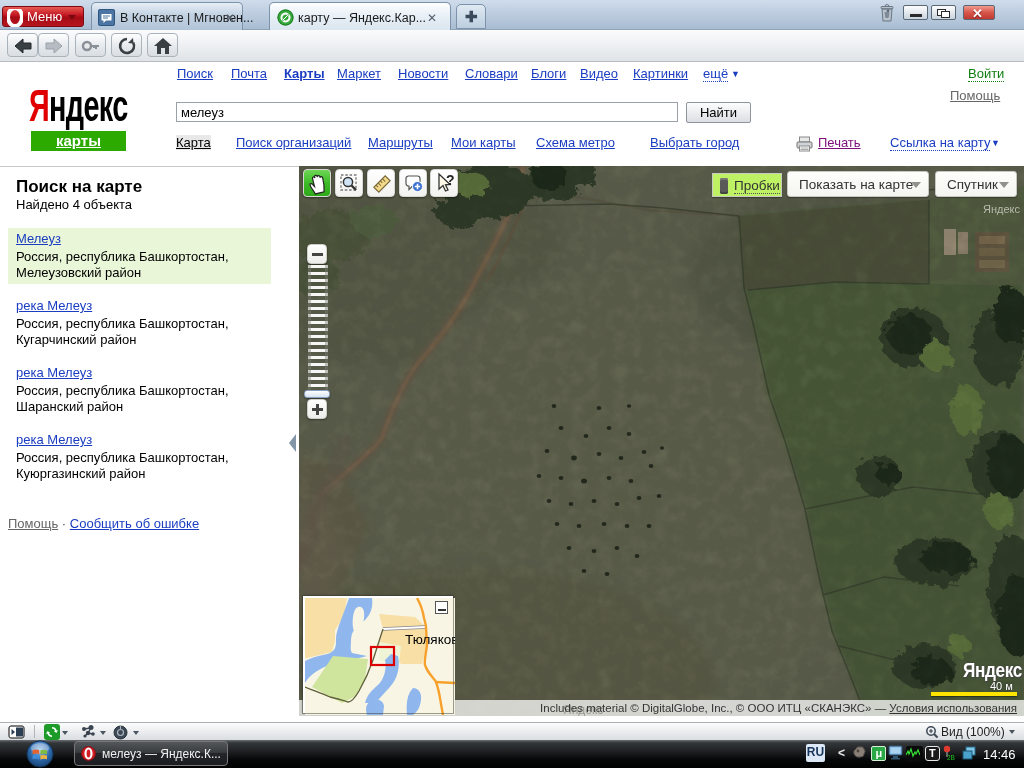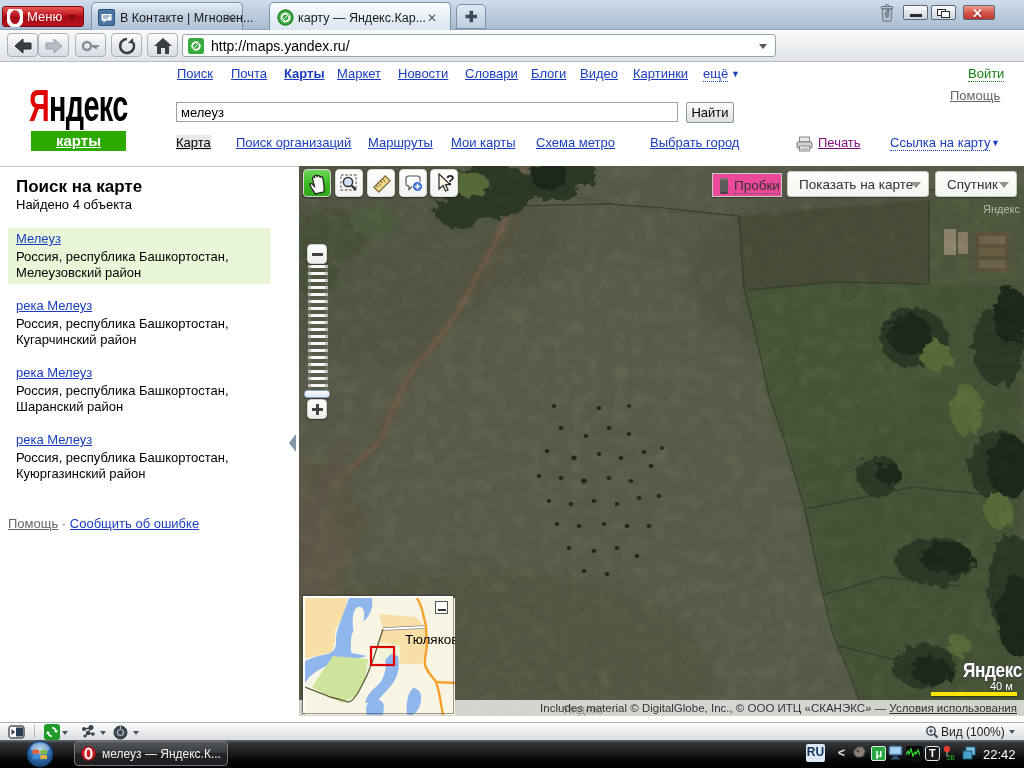--- a/index.html
+++ b/index.html
@@ -23,31 +23,31 @@
 .tbtn{position:absolute;top:3px;height:24px;border:1px solid #aab2ba;border-radius:4px;background:linear-gradient(#fefefe,#e4e8ec 60%,#d9dee3)}
 #urlbox{position:absolute;left:182px;top:4px;width:594px;height:23px;background:#fff;border:1px solid #98a2ac;border-radius:3px;font-size:14px}
 #searchbox{position:absolute;left:785px;top:4px;width:233px;height:23px;background:#fff;border:1px solid #98a2ac;border-radius:3px;font-size:13px;color:#9aa0a6}
 
 #page{position:absolute;left:0;top:62px;width:1024px;height:660px;background:#fff}
 a{color:#1a3dc1;text-decoration:underline}
 #topnav{position:absolute;left:0;top:4px;width:1024px;font-size:13px}
 #topnav a,#topnav span,#subnav a,#subnav span{white-space:nowrap}
 #hdrsearch{position:absolute;left:176px;top:40px}
 #hdrsearch input{width:502px;height:20px;border:1px solid #9aa0a6;font-size:13px;padding:2px 4px;font-family:"Liberation Sans",sans-serif}
-#findbtn{position:absolute;left:686px;top:40px;width:48px;height:21px;background:linear-gradient(#fdfdfd,#dcdfe3);border:1px solid #8d949c;border-radius:2px;font-size:13px;text-align:center;line-height:19px}
+#findbtn{position:absolute;left:686px;top:40px;width:65px;height:21px;background:linear-gradient(#fdfdfd,#dcdfe3);border:1px solid #8d949c;border-radius:2px;font-size:13px;text-align:center;line-height:19px}
 #subnav{position:absolute;left:0px;top:73px;font-size:13px}
 
 #sidebar{position:absolute;left:0;top:104px;width:299px;height:556px;background:#fff;border-top:1px solid #c8c8c8}
 .res{position:absolute;left:16px;font-size:13px;line-height:16.5px;color:#000}
 .res a{display:inline-block;margin-bottom:1px}
 
 #map{position:absolute;left:299px;top:104px;width:725px;height:550px;overflow:hidden}
 
 #map .mbtn{position:absolute;width:28px;height:28px;border-radius:4px;background:linear-gradient(#ffffff,#f2f2f0);box-shadow:0 1px 2px rgba(0,0,0,0.45);border:1px solid #d8d8d4}
-#probki{position:absolute;left:413px;top:7px;height:24px;padding:0 1px 0 21px;background:#ec4899;border:1px solid #c9c9c4;border-radius:0;font-size:13.5px;line-height:23px;color:#333;box-shadow:0 1px 1px rgba(0,0,0,0.3)}
+#probki{position:absolute;left:413px;top:7px;height:24px;padding:0 1px 0 21px;background:#bef264;border:1px solid #c9c9c4;border-radius:0;font-size:13.5px;line-height:23px;color:#333;box-shadow:0 1px 1px rgba(0,0,0,0.3)}
 #probki .tl{position:absolute;left:7px;top:4px;width:8px;height:16px;background:#5a5a58;border-radius:2px;box-shadow:inset 0 2px 0 #777,inset 0 -2px 0 #444}
 .ddbtn{position:absolute;top:5px;height:26px;background:linear-gradient(#fefefc,#f4f4f0);border:1px solid #c9c9c4;border-radius:3px;font-size:13.5px;line-height:25px;color:#333;text-align:left;box-shadow:0 1px 1px rgba(0,0,0,0.3)}
 .ddbtn span{margin-left:11px}
 .ddbtn .tri{position:absolute;right:7px;top:10px;width:0;height:0;border-left:5.5px solid transparent;border-right:5.5px solid transparent;border-top:6.5px solid #90908c;margin:0}
 #zslider{position:absolute;left:8px;top:78px;width:22px;height:177px}
 .zbtn{position:absolute;left:0;width:20px;height:20px;background:linear-gradient(#fff,#ececea);border:1px solid #cfcfca;border-radius:4px;box-shadow:0 1px 2px rgba(0,0,0,0.4)}
 #zticks{position:absolute;left:1px;top:21px;width:20px;height:133px;background:repeating-linear-gradient(rgba(255,255,255,0.95) 0 3px,rgba(90,95,80,0.35) 3px 7px);border-left:3px solid rgba(120,125,110,0.45);border-right:3px solid rgba(120,125,110,0.45)}
 #zhandle{position:absolute;left:-3px;top:146px;width:26px;height:8px;background:linear-gradient(#fdfdfd,#d8e4f2);border:1px solid #8aa0c0;border-radius:3px;box-shadow:0 1px 2px rgba(0,0,0,0.4)}
 #minimap{position:absolute;left:4px;top:430px;z-index:6;width:150px;height:117px;background:#fff;border:2px solid #fff;outline:1px solid rgba(60,60,50,0.5);box-shadow:0 0 3px rgba(0,0,0,0.4)}
 #mmbtn{position:absolute;right:3px;top:3px;width:13px;height:13px;background:#fff;border:1px solid #555}
@@ -138,30 +138,20 @@
         <svg width="20" height="20" viewBox="0 0 20 20" style="position:absolute;left:5px;top:2px">
           <path d="M10,3 a7,7 0 1 0 6.2,3.6" fill="none" stroke="#3a3f44" stroke-width="2.6"></path>
           <path d="M16,2 L16.5,7.5 L11,7 Z" fill="#3a3f44"></path>
         </svg>
       </div>
     <div class="tbtn" style="left:147px;width:31px">
         <svg width="20" height="18" viewBox="0 0 20 18" style="position:absolute;left:5px;top:3px">
           <path d="M10,1 L1,9 H4 V17 H8 V11 H12 V17 H16 V9 H19 Z" fill="#3a3f44"></path>
         </svg>
       </div>
-    <div id="urlbox">
-      <svg width="16" height="16" viewBox="0 0 17 17" style="position:absolute;left:5px;top:3px">
-          <rect width="17" height="17" rx="3" fill="#37a93c"></rect>
-          <path d="M8.5,3.5 a5,5 0 1 0 0.01,0 Z M8.5,5.5 a3,3 0 1 1 -0.01,0" fill="#fff"></path>
-          <path d="M5,12 L12,5" stroke="#37a93c" stroke-width="1.6"></path>
-          <path d="M5.5,11.5 L11.5,5.5" stroke="#fff" stroke-width="1"></path>
-        </svg>
-      <span style="position:absolute;left:28px;top:3px;color:#000">http://maps.yandex.ru/</span>
-      <span style="position:absolute;right:8px;top:9px;width:0;height:0;border-left:4px solid transparent;border-right:4px solid transparent;border-top:5px solid #555"></span>
-    </div>
   </div>
   <div id="page">
     <div id="topnav">
       <a style="position:absolute;left:177px">Поиск</a>
       <a style="position:absolute;left:231px">Почта</a>
       <a style="position:absolute;left:284px;font-weight:bold">Карты</a>
       <a style="position:absolute;left:337px">Маркет</a>
       <a style="position:absolute;left:398px">Новости</a>
       <a style="position:absolute;left:465px">Словари</a>
       <a style="position:absolute;left:531px">Блоги</a>
@@ -544,15 +534,15 @@
       </div>
     <svg width="14" height="15" viewBox="0 0 14 15" style="position:absolute;left:941px;top:5px">
         <circle cx="6" cy="4" r="3.2" fill="#e03a2e"></circle>
         <path d="M6,7 L6,12" stroke="#8a8a8a" stroke-width="1.4"></path>
         <text x="6" y="14.5" font-size="6.5" fill="#20c020" font-family="Liberation Sans">2B</text>
       </svg>
     <svg width="16" height="16" viewBox="0 0 16 16" style="position:absolute;left:961px;top:5px">
         <rect x="5" y="2" width="9" height="8" fill="#7ec7e8" stroke="#2b6a8a"></rect>
         <rect x="2" y="6" width="9" height="8" fill="#4aa3cc" stroke="#1d5570"></rect>
       </svg>
-    <span id="clock">22:42</span>
+    <span id="clock">14:46</span>
   </div>
 </div>
 
 </body></html>

